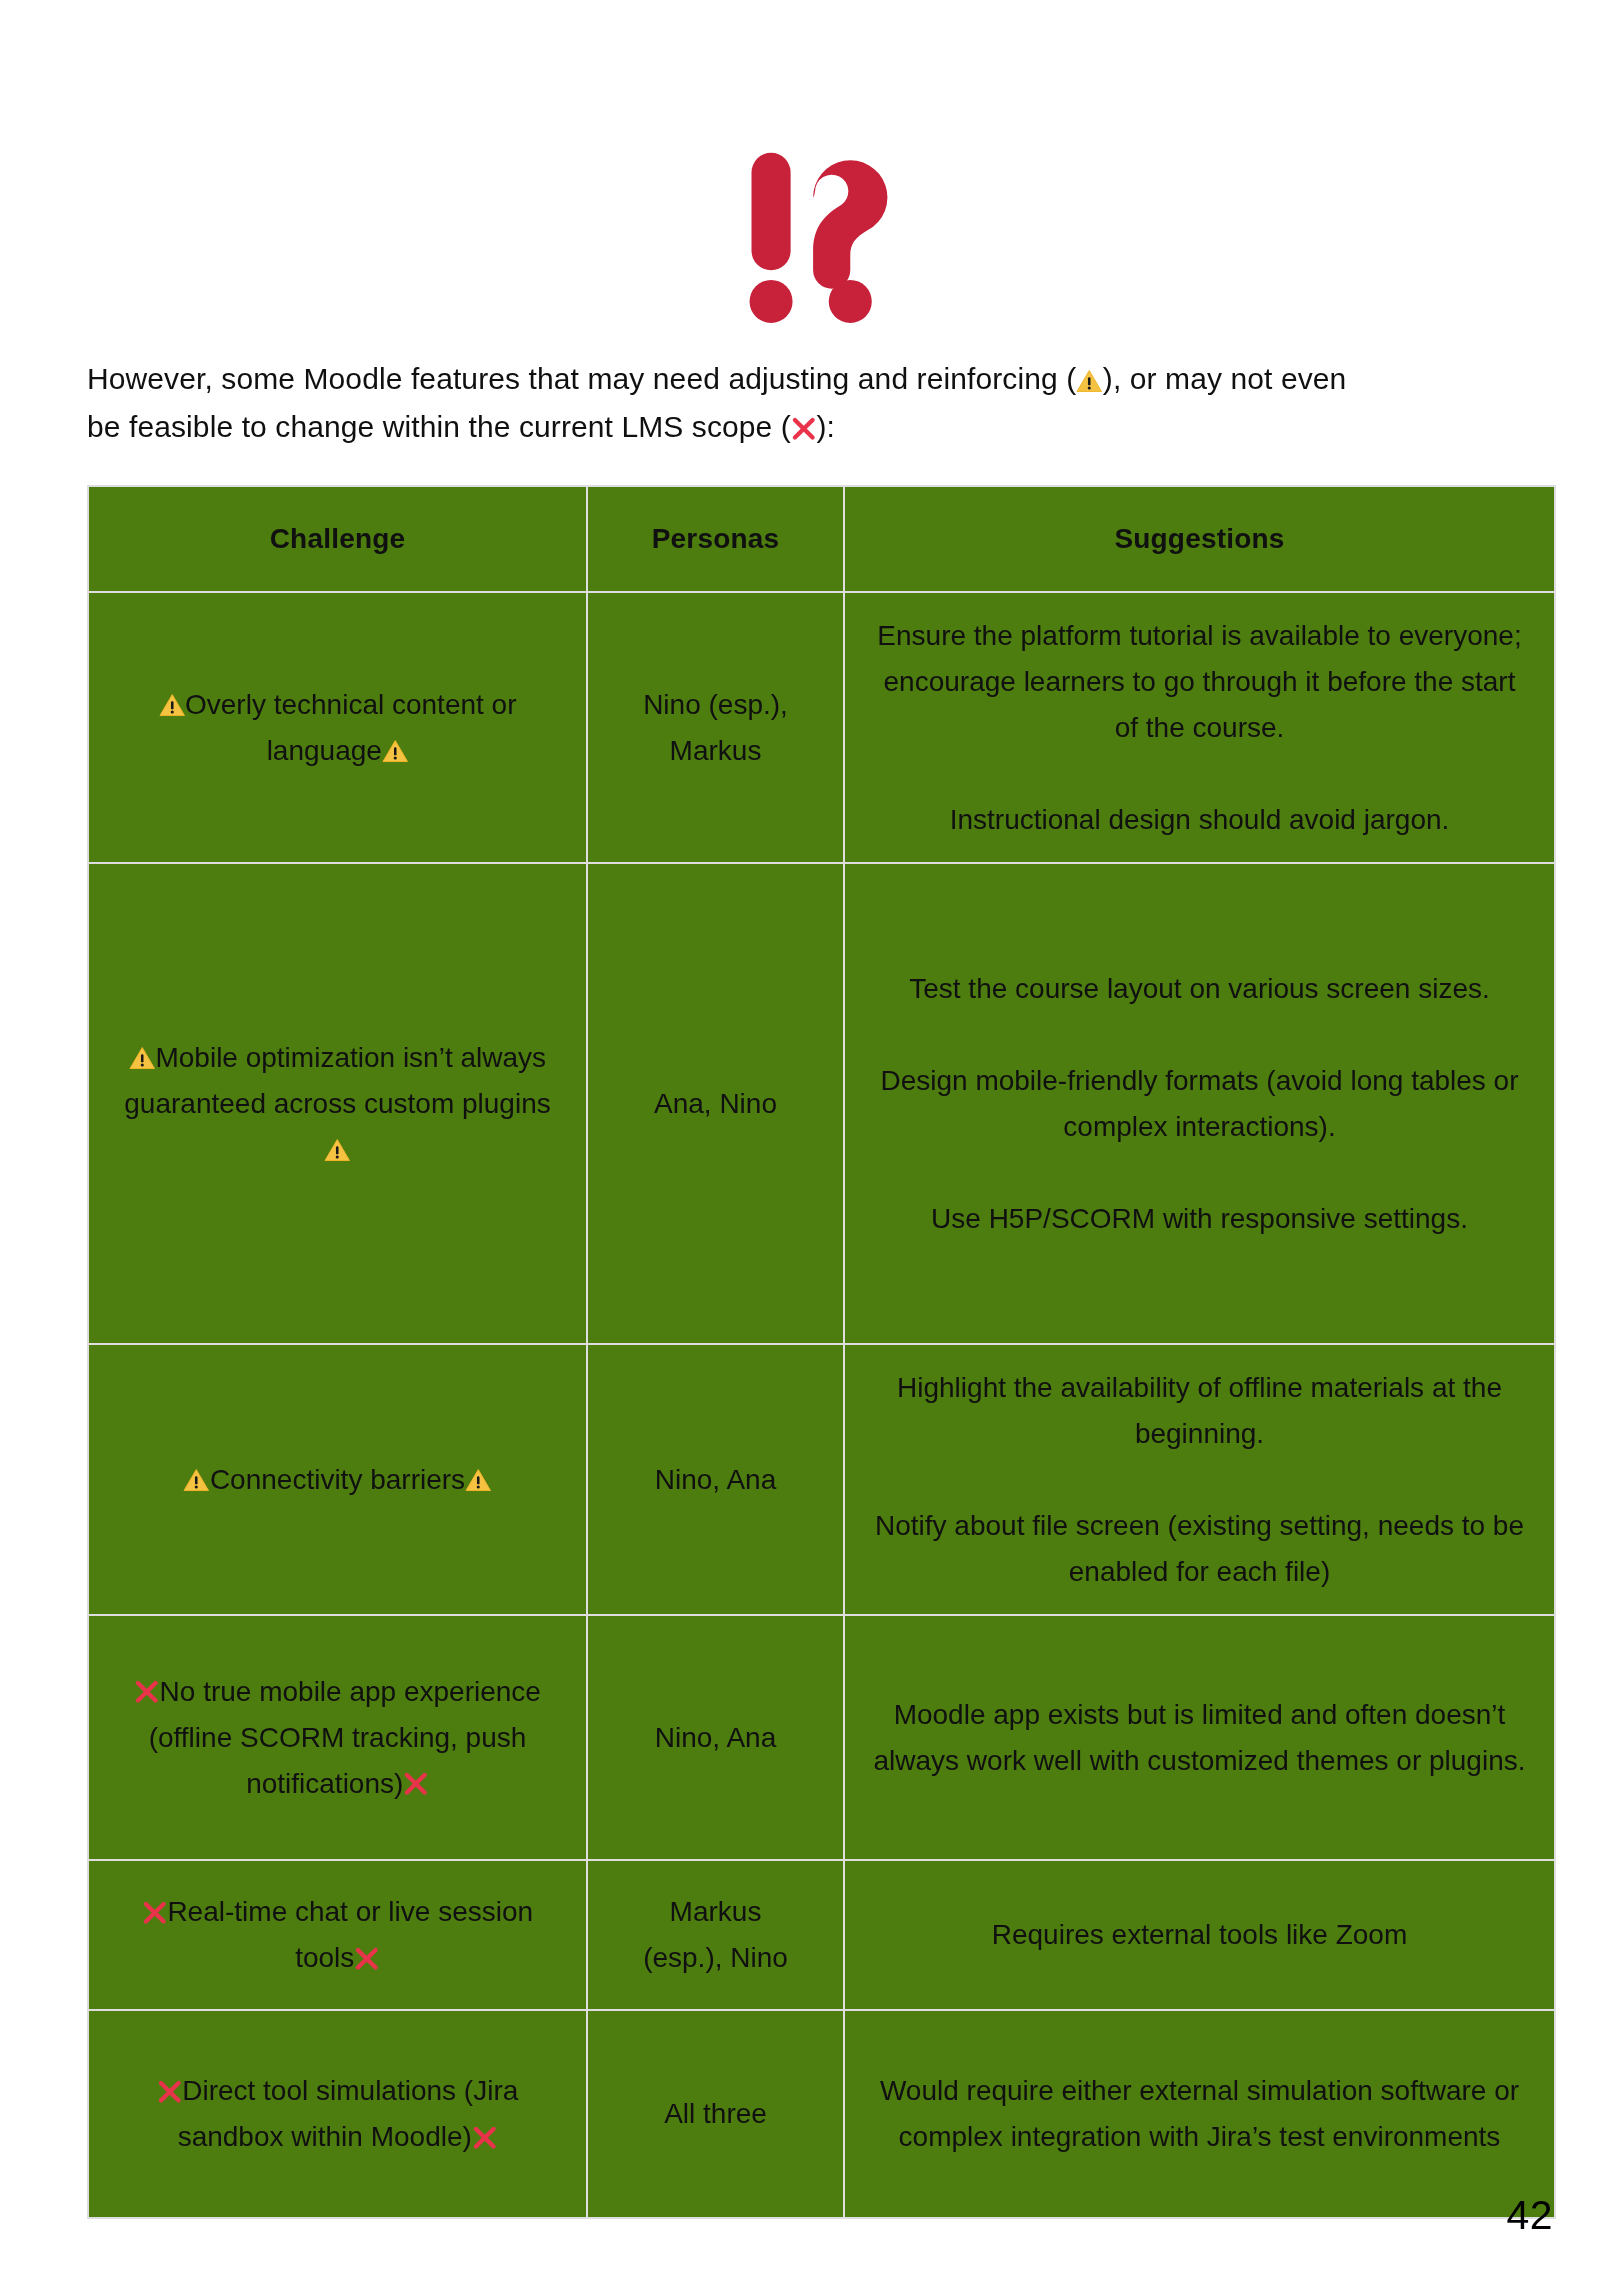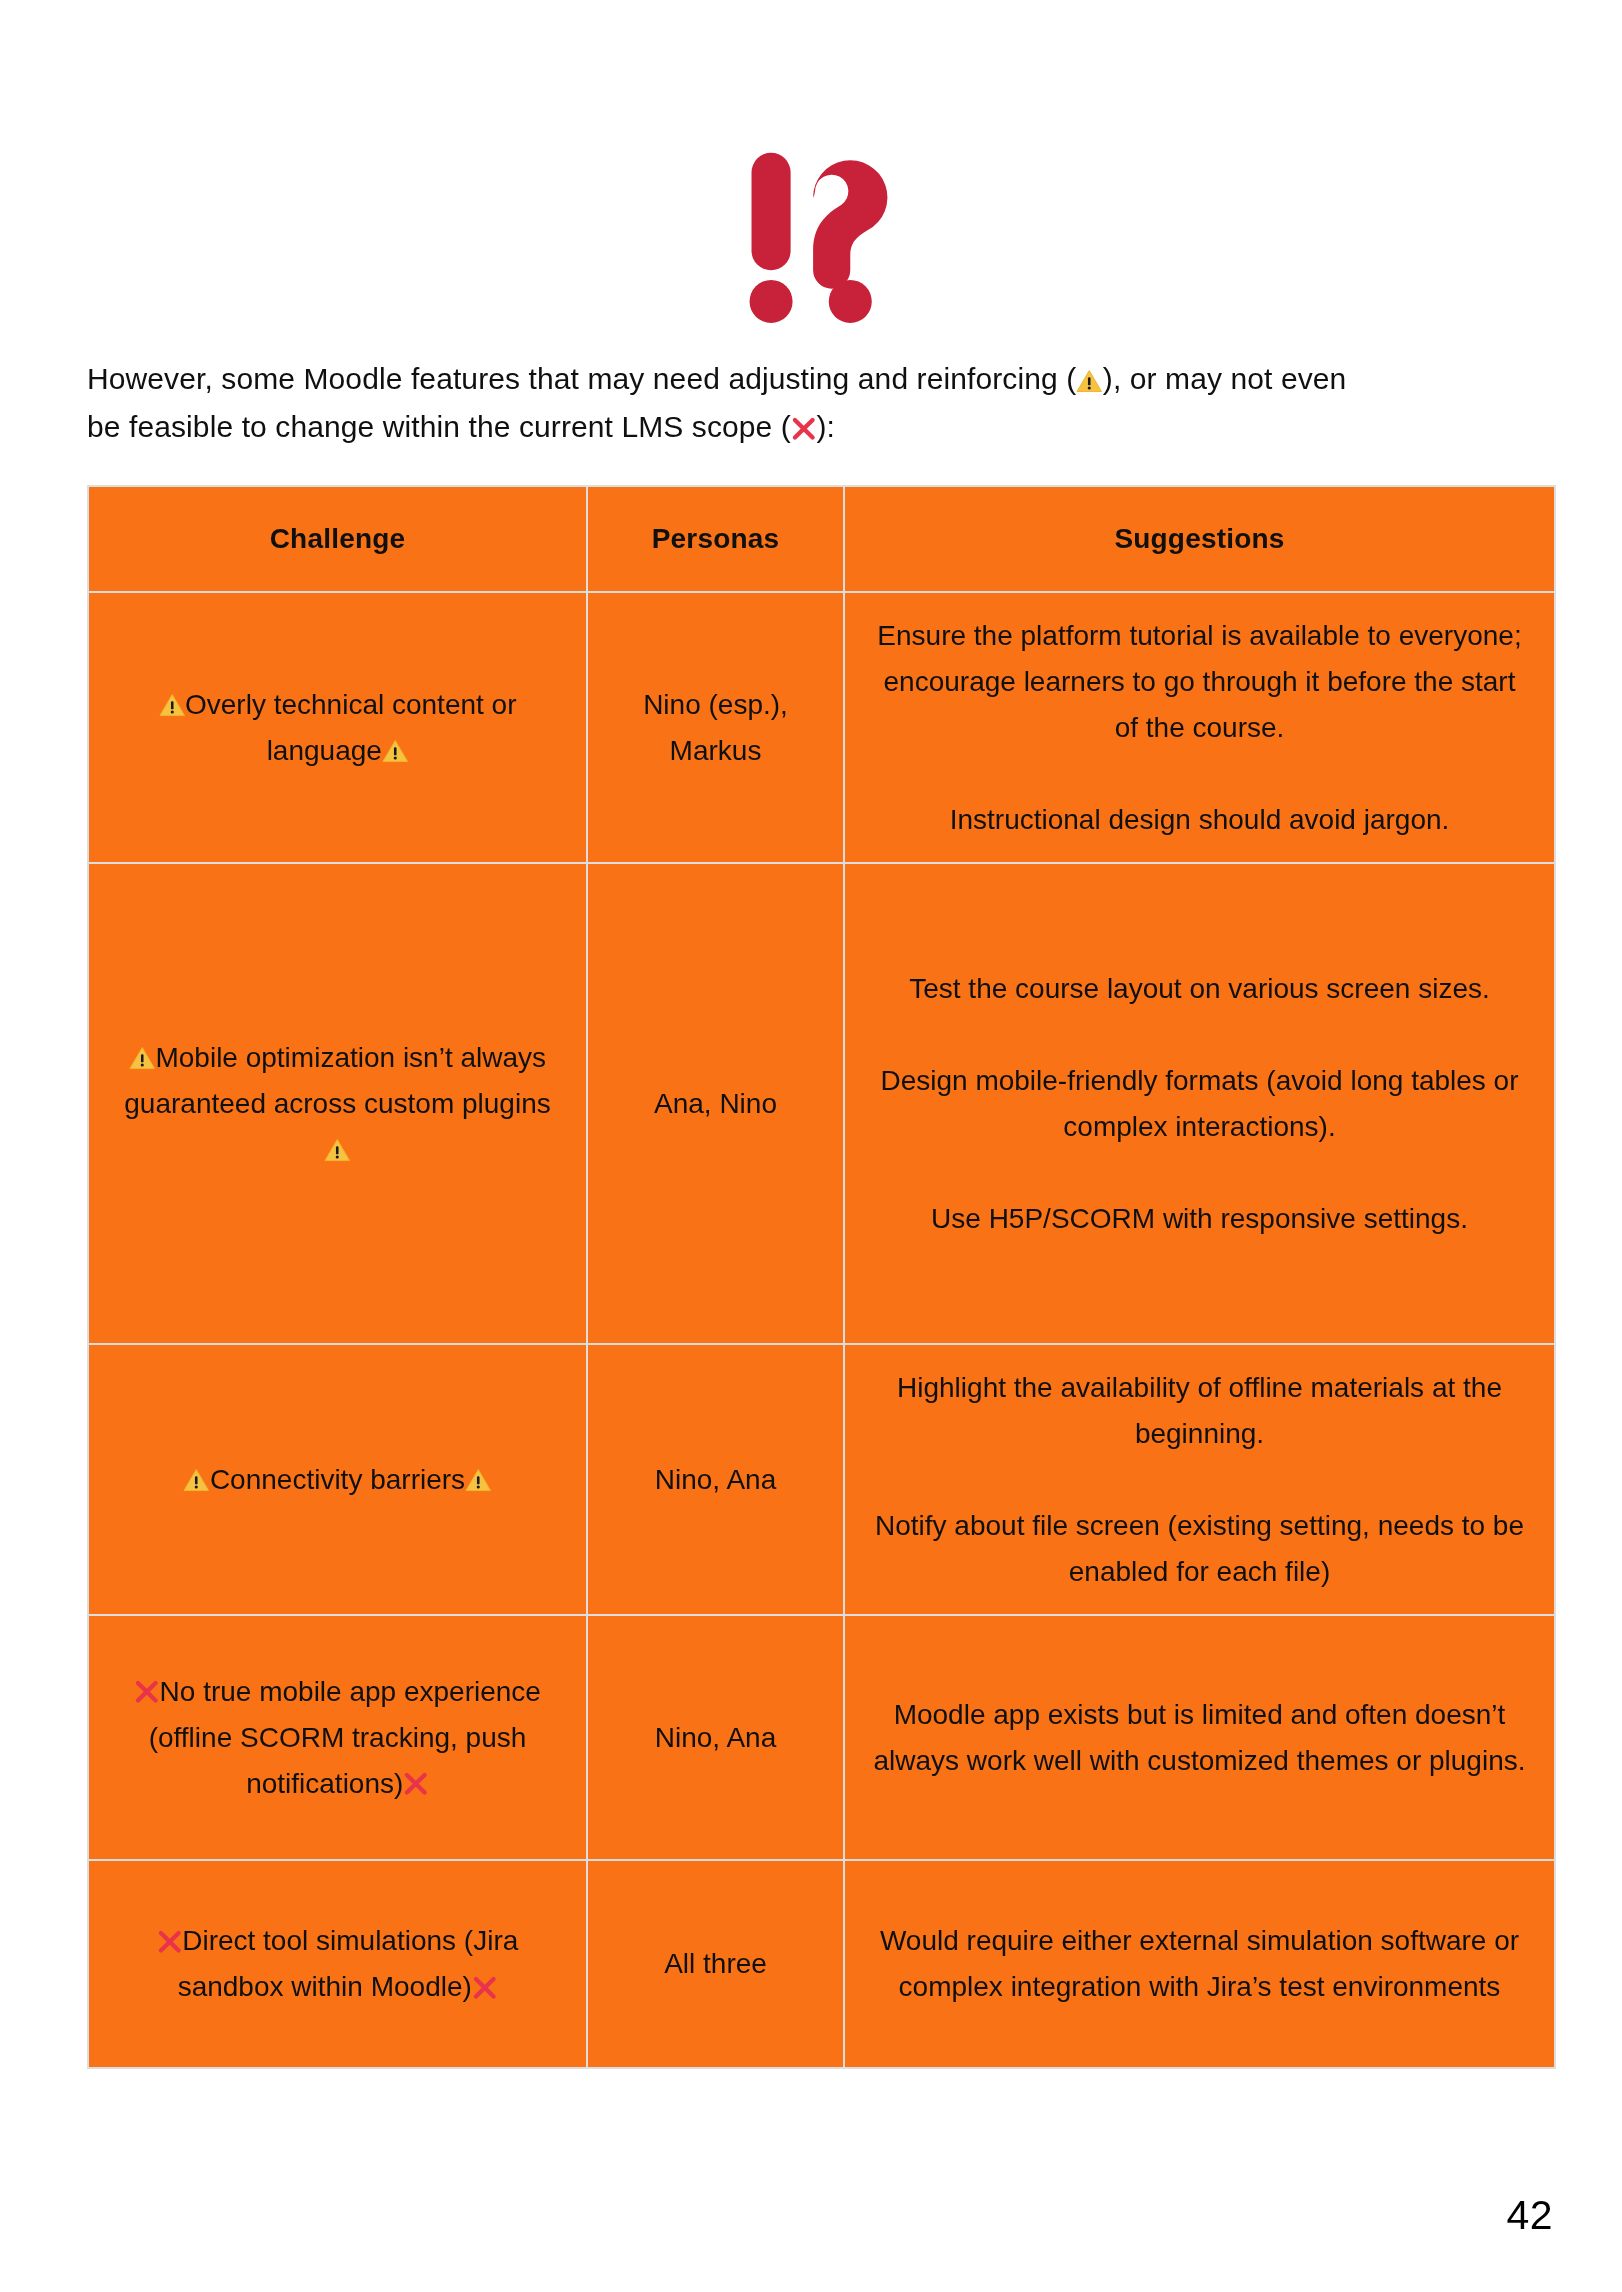--- a/index.html
+++ b/index.html
@@ -86,21 +86,21 @@
   .tbl-wrap {
     position: absolute;
     left: 80px;
     top: 485px;
     width: 1466px;
   }
   table.matrix {
     width: 1466px;
     border-collapse: collapse;
     table-layout: fixed;
-    background: #f97316;
+    background: #4d7c0f;
   }
   table.matrix col.c-challenge { width: 499px; }
   table.matrix col.c-personas  { width: 257px; }
   table.matrix col.c-suggest   { width: 711px; }
 
   table.matrix th,
   table.matrix td {
     border: 2px solid #dedede;
     text-align: center;
     vertical-align: middle;
@@ -263,20 +263,36 @@
                   <line x1="4" y1="4" x2="22" y2="22" stroke="#e8334a" stroke-width="4.4" stroke-linecap="round"></line>
                   <line x1="22" y1="4" x2="4" y2="22" stroke="#e8334a" stroke-width="4.4" stroke-linecap="round"></line>
                 </svg></span>
           </td>
           <td class="cell-personas" style="white-space:pre-line">Nino, Ana</td>
           <td class="cell-suggest">
             <p class="para">Moodle app exists but is limited and often doesn’t always work well with customized themes or plugins.</p>
           </td>
         </tr>
 
+        <tr class="r5">
+          <td class="cell-challenge">
+            <span class="xmark"><svg viewBox="0 0 26 26" width="25.5" height="25.5" xmlns="http://www.w3.org/2000/svg">
+                  <line x1="4" y1="4" x2="22" y2="22" stroke="#e8334a" stroke-width="4.4" stroke-linecap="round"></line>
+                  <line x1="22" y1="4" x2="4" y2="22" stroke="#e8334a" stroke-width="4.4" stroke-linecap="round"></line>
+                </svg></span><span class="challenge-text">Real-time chat or live session tools</span><span class="xmark"><svg viewBox="0 0 26 26" width="25.5" height="25.5" xmlns="http://www.w3.org/2000/svg">
+                  <line x1="4" y1="4" x2="22" y2="22" stroke="#e8334a" stroke-width="4.4" stroke-linecap="round"></line>
+                  <line x1="22" y1="4" x2="4" y2="22" stroke="#e8334a" stroke-width="4.4" stroke-linecap="round"></line>
+                </svg></span>
+          </td>
+          <td class="cell-personas" style="white-space:pre-line">Markus
+(esp.), Nino</td>
+          <td class="cell-suggest">
+            <p class="para">Requires external tools like Zoom</p>
+          </td>
+        </tr>
 
         <tr class="r6">
           <td class="cell-challenge">
             <span class="xmark"><svg viewBox="0 0 26 26" width="25.5" height="25.5" xmlns="http://www.w3.org/2000/svg">
                   <line x1="4" y1="4" x2="22" y2="22" stroke="#e8334a" stroke-width="4.4" stroke-linecap="round"></line>
                   <line x1="22" y1="4" x2="4" y2="22" stroke="#e8334a" stroke-width="4.4" stroke-linecap="round"></line>
                 </svg></span><span class="challenge-text">Direct tool simulations (Jira sandbox within Moodle)</span><span class="xmark"><svg viewBox="0 0 26 26" width="25.5" height="25.5" xmlns="http://www.w3.org/2000/svg">
                   <line x1="4" y1="4" x2="22" y2="22" stroke="#e8334a" stroke-width="4.4" stroke-linecap="round"></line>
                   <line x1="22" y1="4" x2="4" y2="22" stroke="#e8334a" stroke-width="4.4" stroke-linecap="round"></line>
                 </svg></span>

